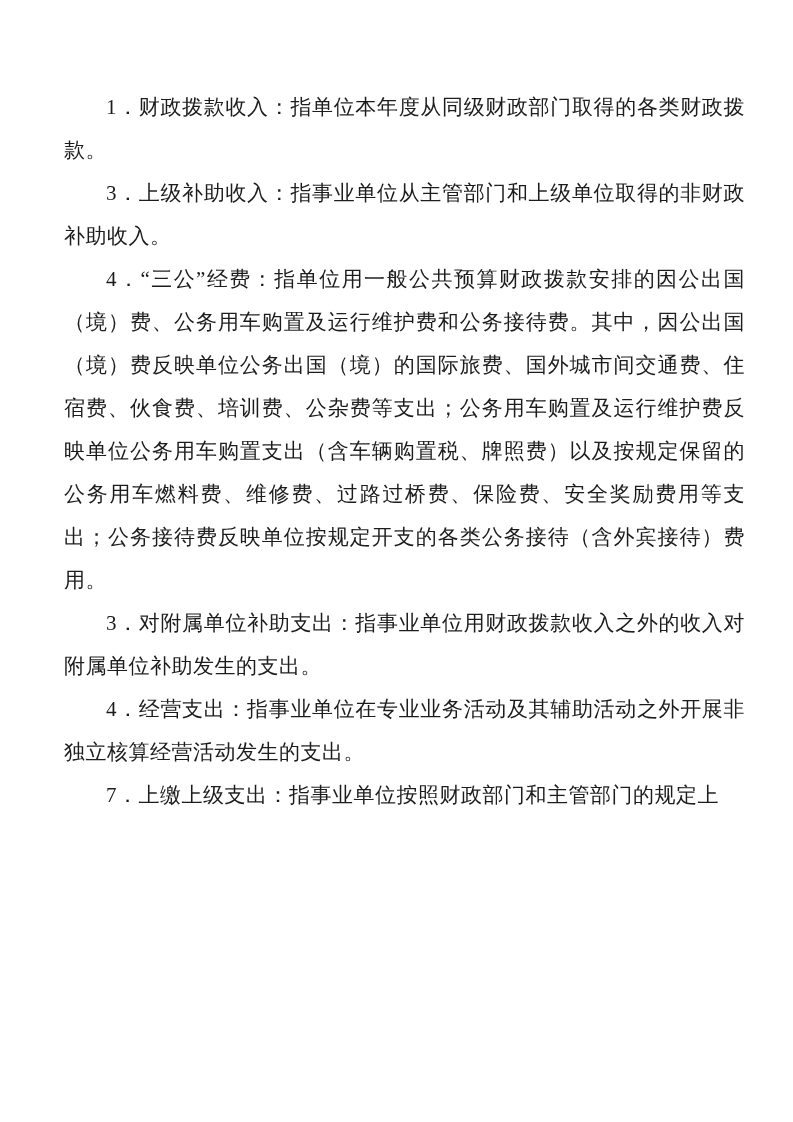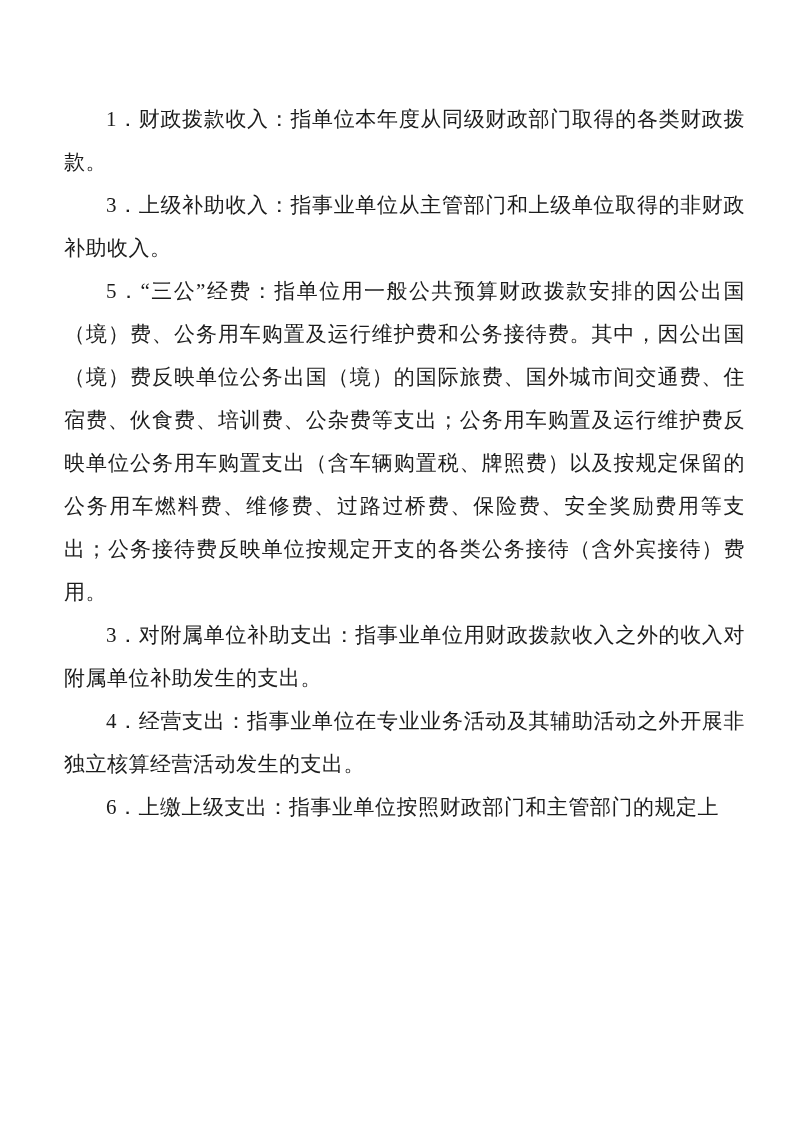--- a/index.html
+++ b/index.html
@@ -8,21 +8,20 @@
     background: #ffffff;
   }
   .page {
     position: relative;
     width: 793px;
     height: 822px;
     background: #ffffff;
     overflow: hidden;
     font-family: "Liberation Serif", "DejaVu Serif", serif;
     color: #1c1c1c;
-    margin-top: 12px;
   }
   .content {
     position: absolute;
     left: 64px;
     top: 86px;
     width: 681px;
   }
   .para {
     margin: 0;
     padding: 0;
@@ -48,21 +47,21 @@
     font-family: "Liberation Serif", "DejaVu Serif", serif;
   }
 </style>
 </head>
 <body>
 
 <div class="page">
   <main class="content" id="paragraph-container">
       <p class="para">1．财政拨款收入：指单位本年度从同级财政部门取得的各类财政拨款。</p>
       <p class="para">3．上级补助收入：指事业单位从主管部门和上级单位取得的非财政补助收入。</p>
-      <p class="para">5．“三公”经费：指单位用一般公共预算财政拨款安排的因公出国（境）费、公务用车购置及运行维护费和公务接待费。其中，因公出国（境）费反映单位公务出国（境）的国际旅费、国外城市间交通费、住宿费、伙食费、培训费、公杂费等支出；公务用车购置及运行维护费反映单位公务用车购置支出（含车辆购置税、牌照费）以及按规定保留的公务用车燃料费、维修费、过路过桥费、保险费、安全奖励费用等支出；公务接待费反映单位按规定开支的各类公务接待（含外宾接待）费用。</p>
+      <p class="para">4．“三公”经费：指单位用一般公共预算财政拨款安排的因公出国（境）费、公务用车购置及运行维护费和公务接待费。其中，因公出国（境）费反映单位公务出国（境）的国际旅费、国外城市间交通费、住宿费、伙食费、培训费、公杂费等支出；公务用车购置及运行维护费反映单位公务用车购置支出（含车辆购置税、牌照费）以及按规定保留的公务用车燃料费、维修费、过路过桥费、保险费、安全奖励费用等支出；公务接待费反映单位按规定开支的各类公务接待（含外宾接待）费用。</p>
       <p class="para">3．对附属单位补助支出：指事业单位用财政拨款收入之外的收入对附属单位补助发生的支出。</p>
       <p class="para">4．经营支出：指事业单位在专业业务活动及其辅助活动之外开展非独立核算经营活动发生的支出。</p>
-      <p class="para">6．上缴上级支出：指事业单位按照财政部门和主管部门的规定上</p>
+      <p class="para">7．上缴上级支出：指事业单位按照财政部门和主管部门的规定上</p>
     </main>
   <footer class="page-footer">
     <span class="page-number">- 26 -</span>
   </footer>
 </div>
 
 </body></html>

